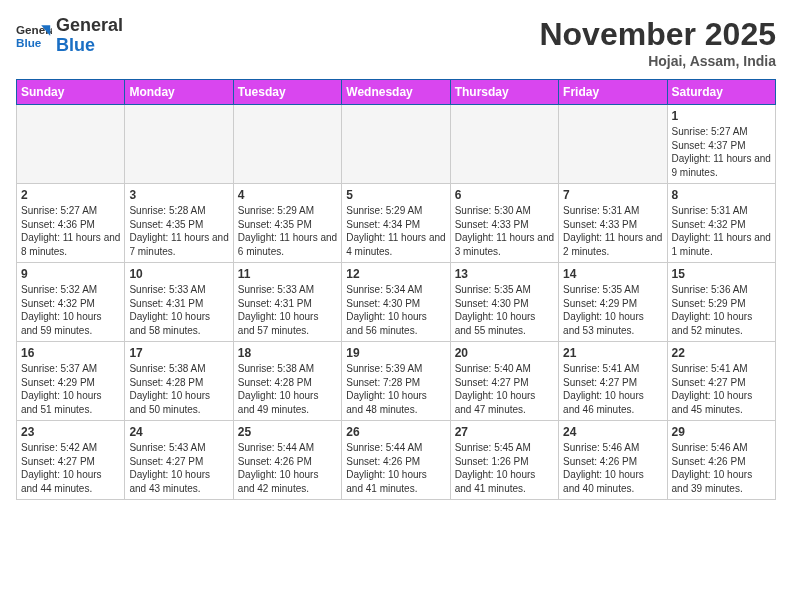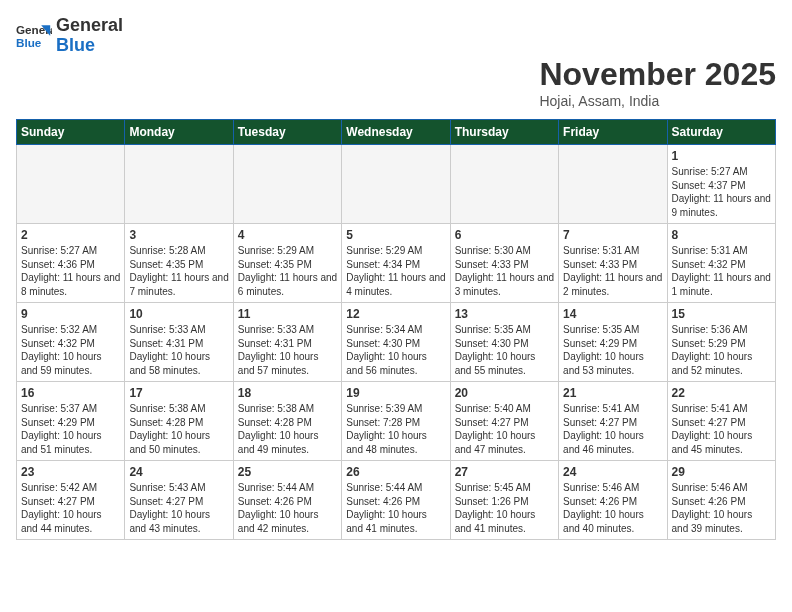--- a/index.html
+++ b/index.html
@@ -18,37 +18,38 @@
     }
     .logo {
       display: flex;
       align-items: center;
       gap: 4px;
     }
     .logo-icon {
       width: 36px;
       height: 36px;
     }
-    .title-block { text-align: left; margin-top: 40px; }
+    .title-block { text-align: right; }
     .month-title {
       font-size: 32px;
       font-weight: bold;
       color: #333;
     }
     .subtitle {
       font-size: 14px;
       color: #555;
+      font-weight: bold;
     }
     .calendar {
       width: 100%;
       border-collapse: collapse;
       border: 1px solid #ccc;
     }
     .calendar th {
-      background: #14532d;
+      background: #d946ef;
       color: #fff;
       font-size: 12px;
       font-weight: bold;
       padding: 5px 4px;
       text-align: left;
       border: 1px solid #1560aa;
     }
     .calendar td {
       width: 14.28%;
       vertical-align: top;

